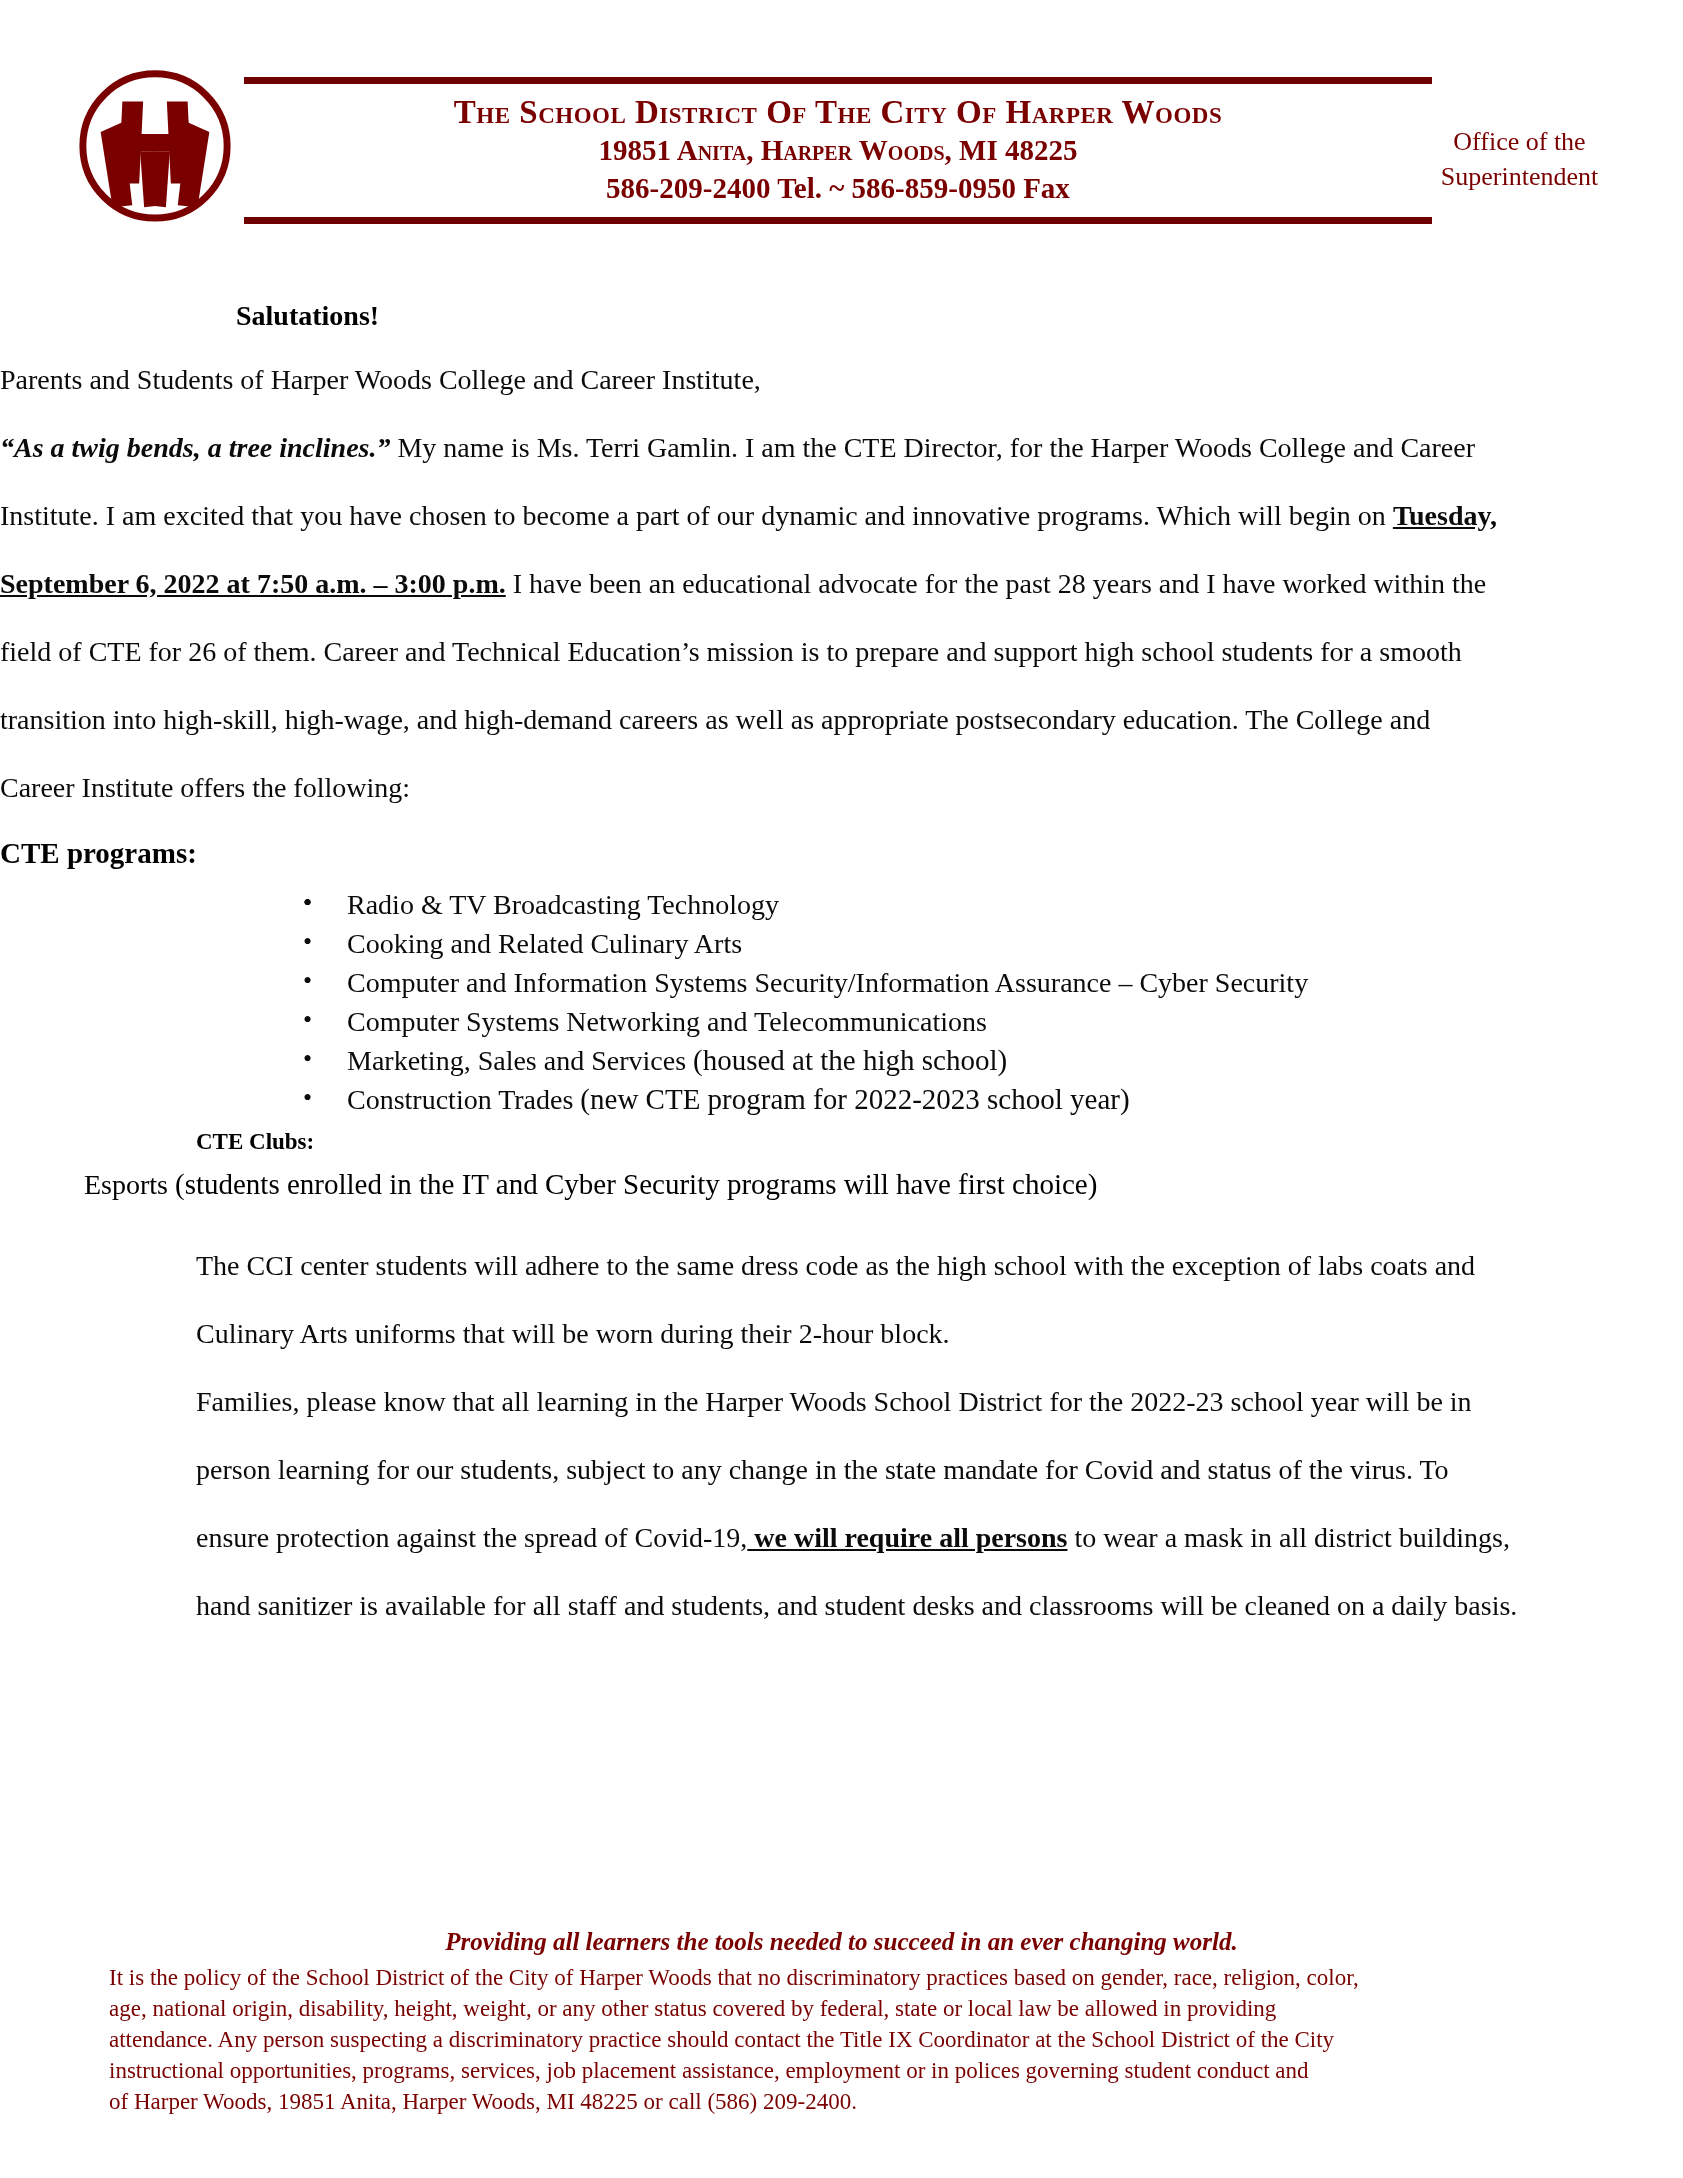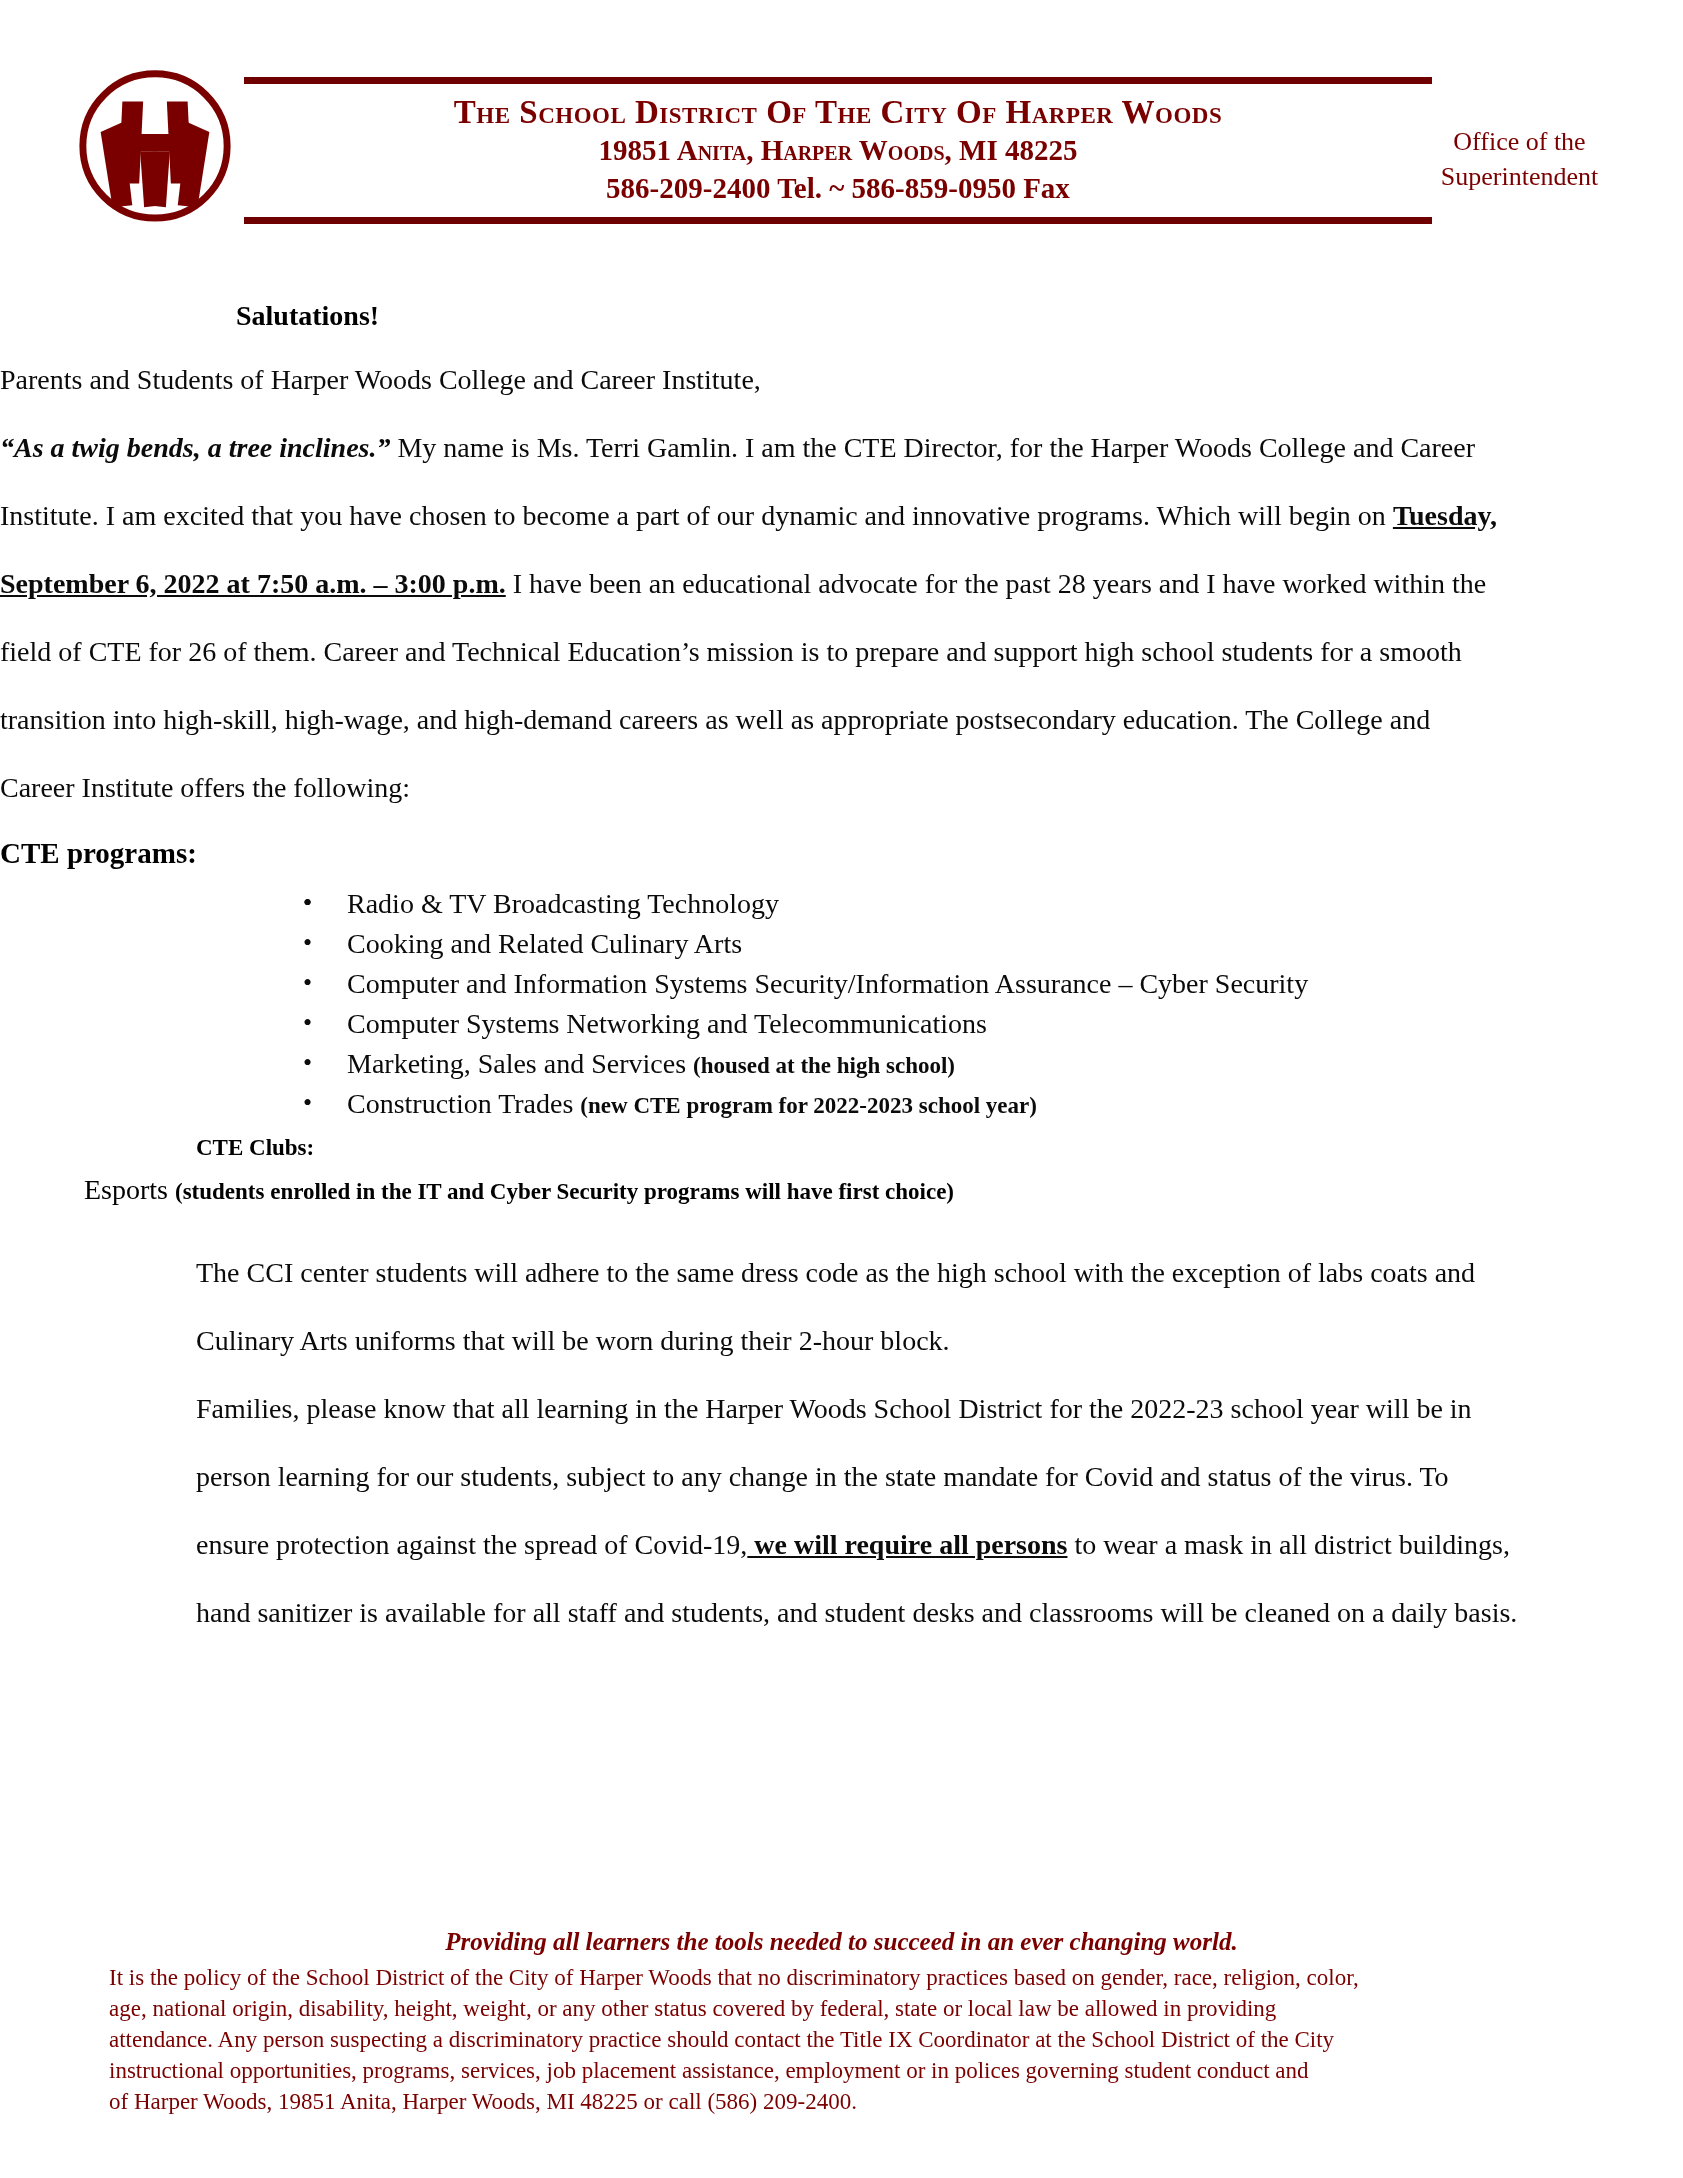--- a/index.html
+++ b/index.html
@@ -116,21 +116,21 @@
   }
 
   .salutation {
     font-weight: bold;
     font-size: 28px;
     line-height: 61px;
     padding-left: 236px;
   }
   .bu { font-weight: bold; text-decoration: underline; }
   .bi { font-weight: bold; font-style: italic; }
-  .small-bold { font-weight: bold; font-size: 23px; }
+  .small-bold { font-weight: normal; font-size: 29px; }
 
   .section-head {
     font-weight: bold;
     font-size: 29px;
     line-height: 63px;
   }
 
   .programs-list {
     list-style: none;
     margin: 0;

